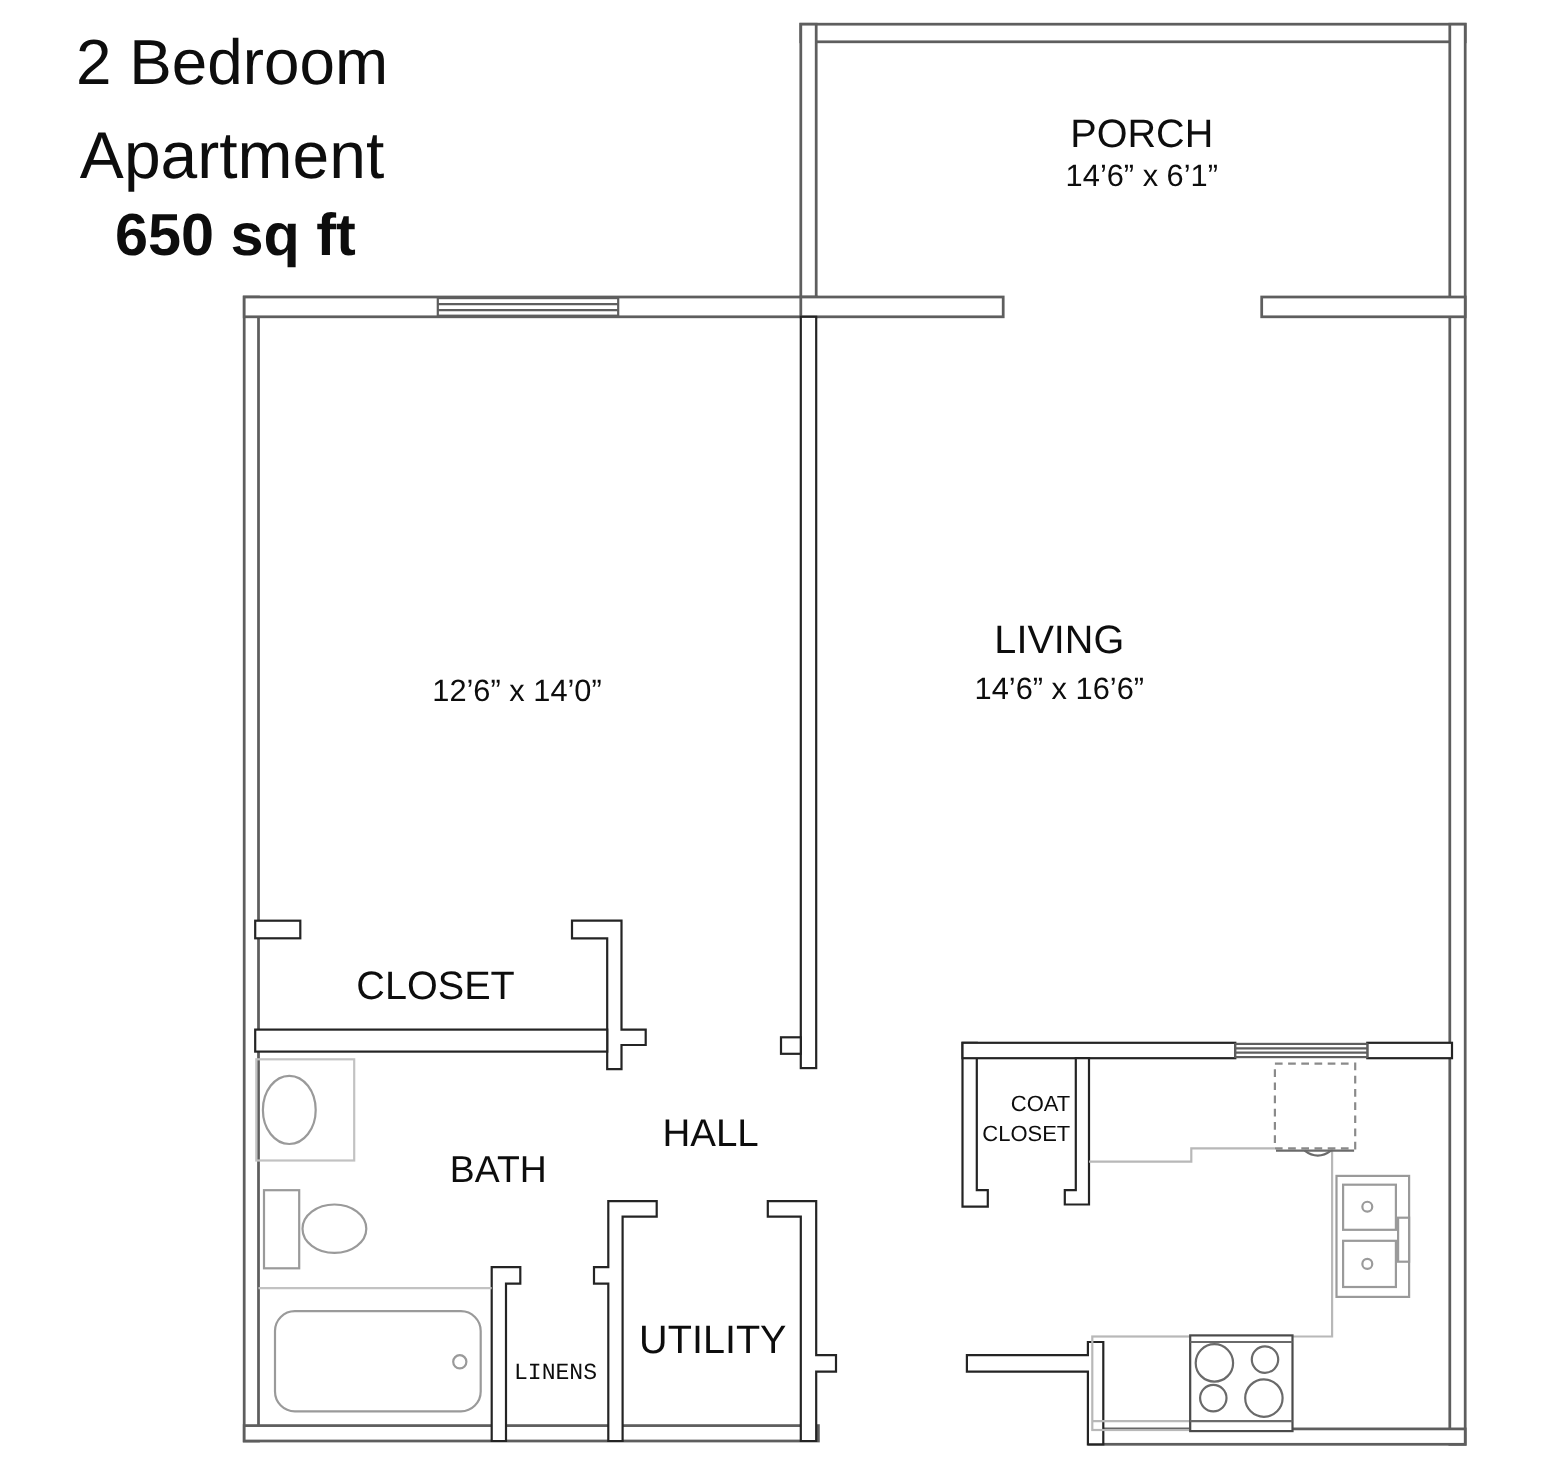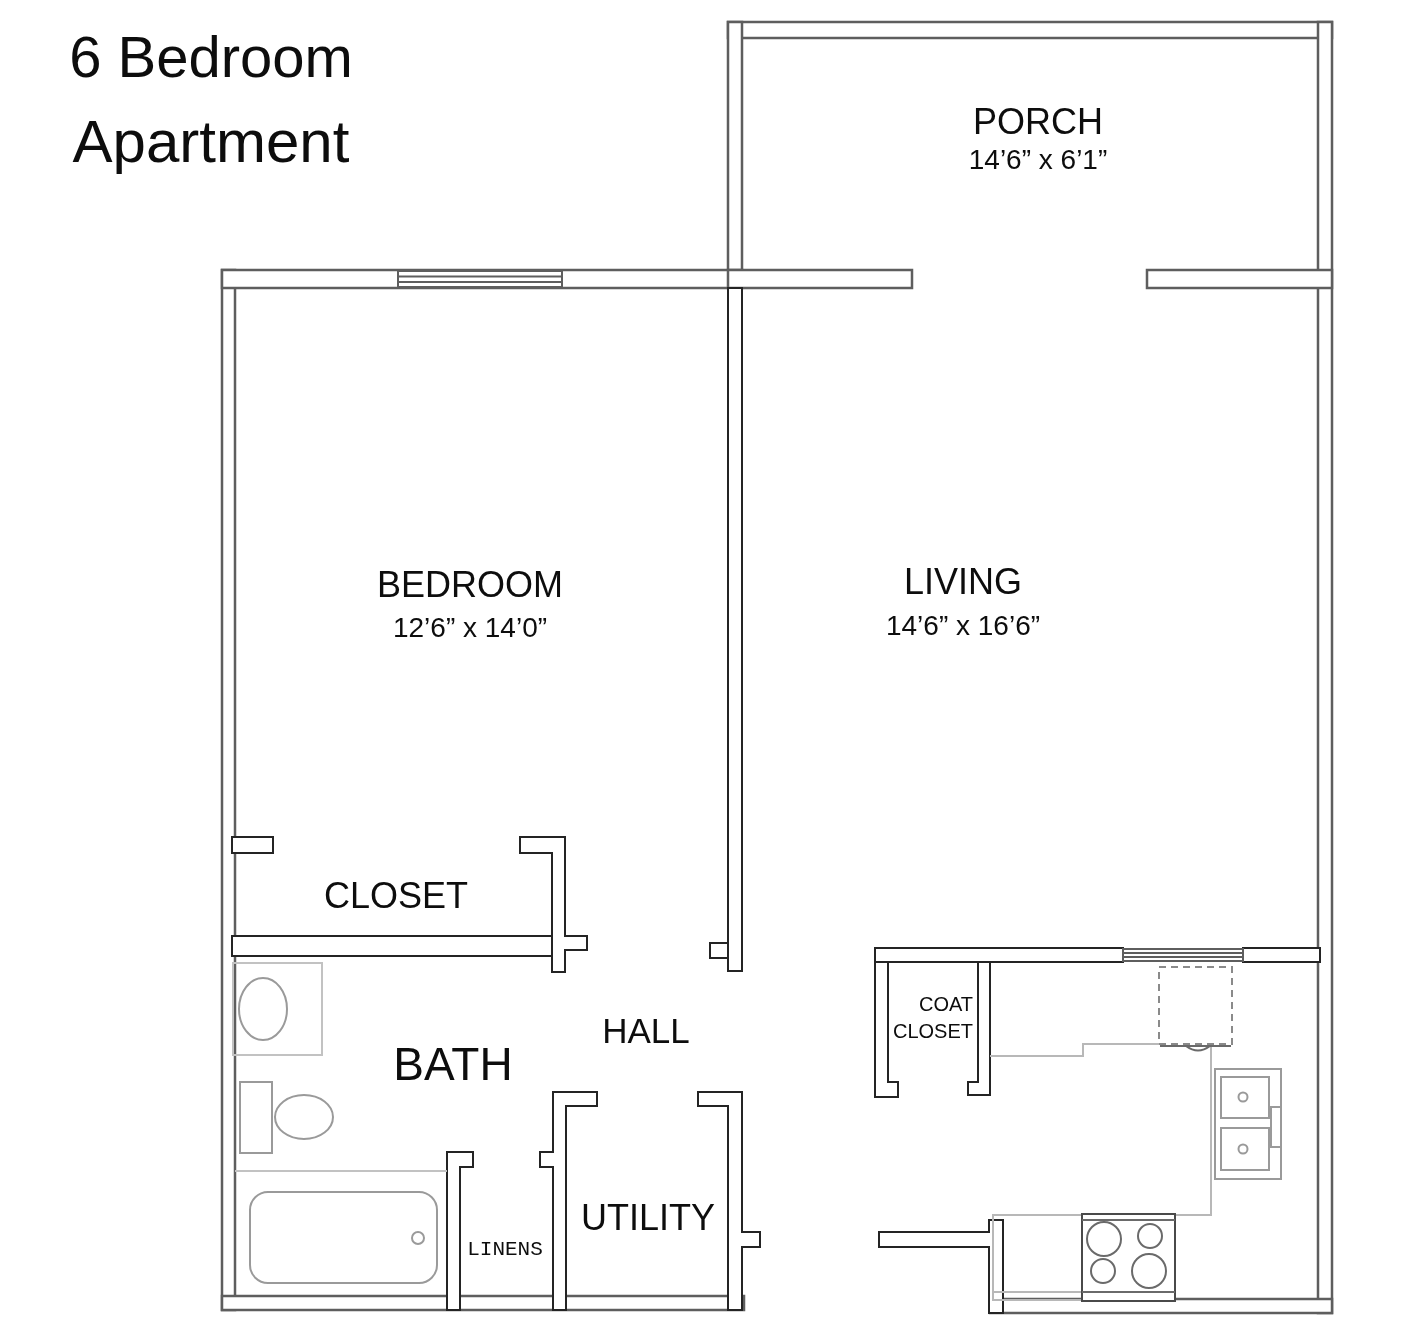--- a/index.html
+++ b/index.html
@@ -16,21 +16,21 @@
   .t2{left:211px;top:112px;font-size:60px;}
   .t3{left:214px;top:187px;font-size:54px;font-weight:bold;}
   #lbl-porch{left:1038px;top:122px;}
   #dims-porch{left:1038px;top:160px;}
   #lbl-bedroom{left:470px;top:585px;}
   #dims-bedroom{left:470px;top:628px;}
   #lbl-living{left:963px;top:582px;}
   #dims-living{left:963px;top:626px;}
   #lbl-closet{left:396px;top:896px;font-size:36px;}
   #lbl-hall{left:646px;top:1031px;font-size:35px;}
-  #lbl-bath{left:453px;top:1064px;font-size:46px;}
+  #lbl-bath{left:453px;top:1064px;font-size:34px;}
   #lbl-linens{left:505px;top:1249px;font-size:21px;font-family:Liberation Mono, monospace;}
   #lbl-utility{left:648px;top:1218px;font-size:36px;}
   #lbl-kitchen{left:1145px;top:1131px;}
   #lbl-coat{left:933px;top:1018px;font-size:20px;line-height:27px;text-align:center;transform:translate(-50%,-50%);position:absolute;}
   #lbl-coat span{display:block;text-align:right;}
   
   .ew{fill:#ffffff;stroke:#5e5e5e;stroke-width:2.5;}
   .iw{fill:#ffffff;stroke:#242424;stroke-width:2;}
   .wn{stroke:#5e5e5e;stroke-width:2;}
   .fx{stroke:#9a9a9a;stroke-width:2;fill:#ffffff;}
@@ -124,27 +124,27 @@
       <rect class="sv" x="1082" y="1214" width="93" height="87"></rect>
       <line class="bn" x1="1082" y1="1220" x2="1175" y2="1220"></line>
       <circle class="bn" cx="1104" cy="1239" r="17"></circle>
       <circle class="bn" cx="1150" cy="1236" r="12"></circle>
       <circle class="bn" cx="1103" cy="1271" r="12"></circle>
       <circle class="bn" cx="1149" cy="1271" r="17"></circle>
       <line class="bn" x1="1082" y1="1292" x2="1175" y2="1292"></line>
     </g>
   </svg>
 
-  <div class="title-line t1">6 Bedroom</div>
+  <div class="title-line t1">2 Bedroom</div>
   <div class="title-line t2">Apartment</div>
+  <div class="title-line t3">650 sq ft</div>
 
   <div class="lbl room" id="lbl-porch">PORCH</div>
   <div class="lbl dims" id="dims-porch">14’6” x 6’1”</div>
 
-  <div class="lbl room" id="lbl-bedroom">BEDROOM</div>
   <div class="lbl dims" id="dims-bedroom">12’6” x 14’0”</div>
 
   <div class="lbl room" id="lbl-living">LIVING</div>
   <div class="lbl dims" id="dims-living">14’6” x 16’6”</div>
 
   <div class="lbl" id="lbl-closet">CLOSET</div>
   <div class="lbl" id="lbl-hall">HALL</div>
   <div class="lbl" id="lbl-bath">BATH</div>
   <div class="lbl" id="lbl-linens">LINENS</div>
   <div class="lbl" id="lbl-utility">UTILITY</div>

